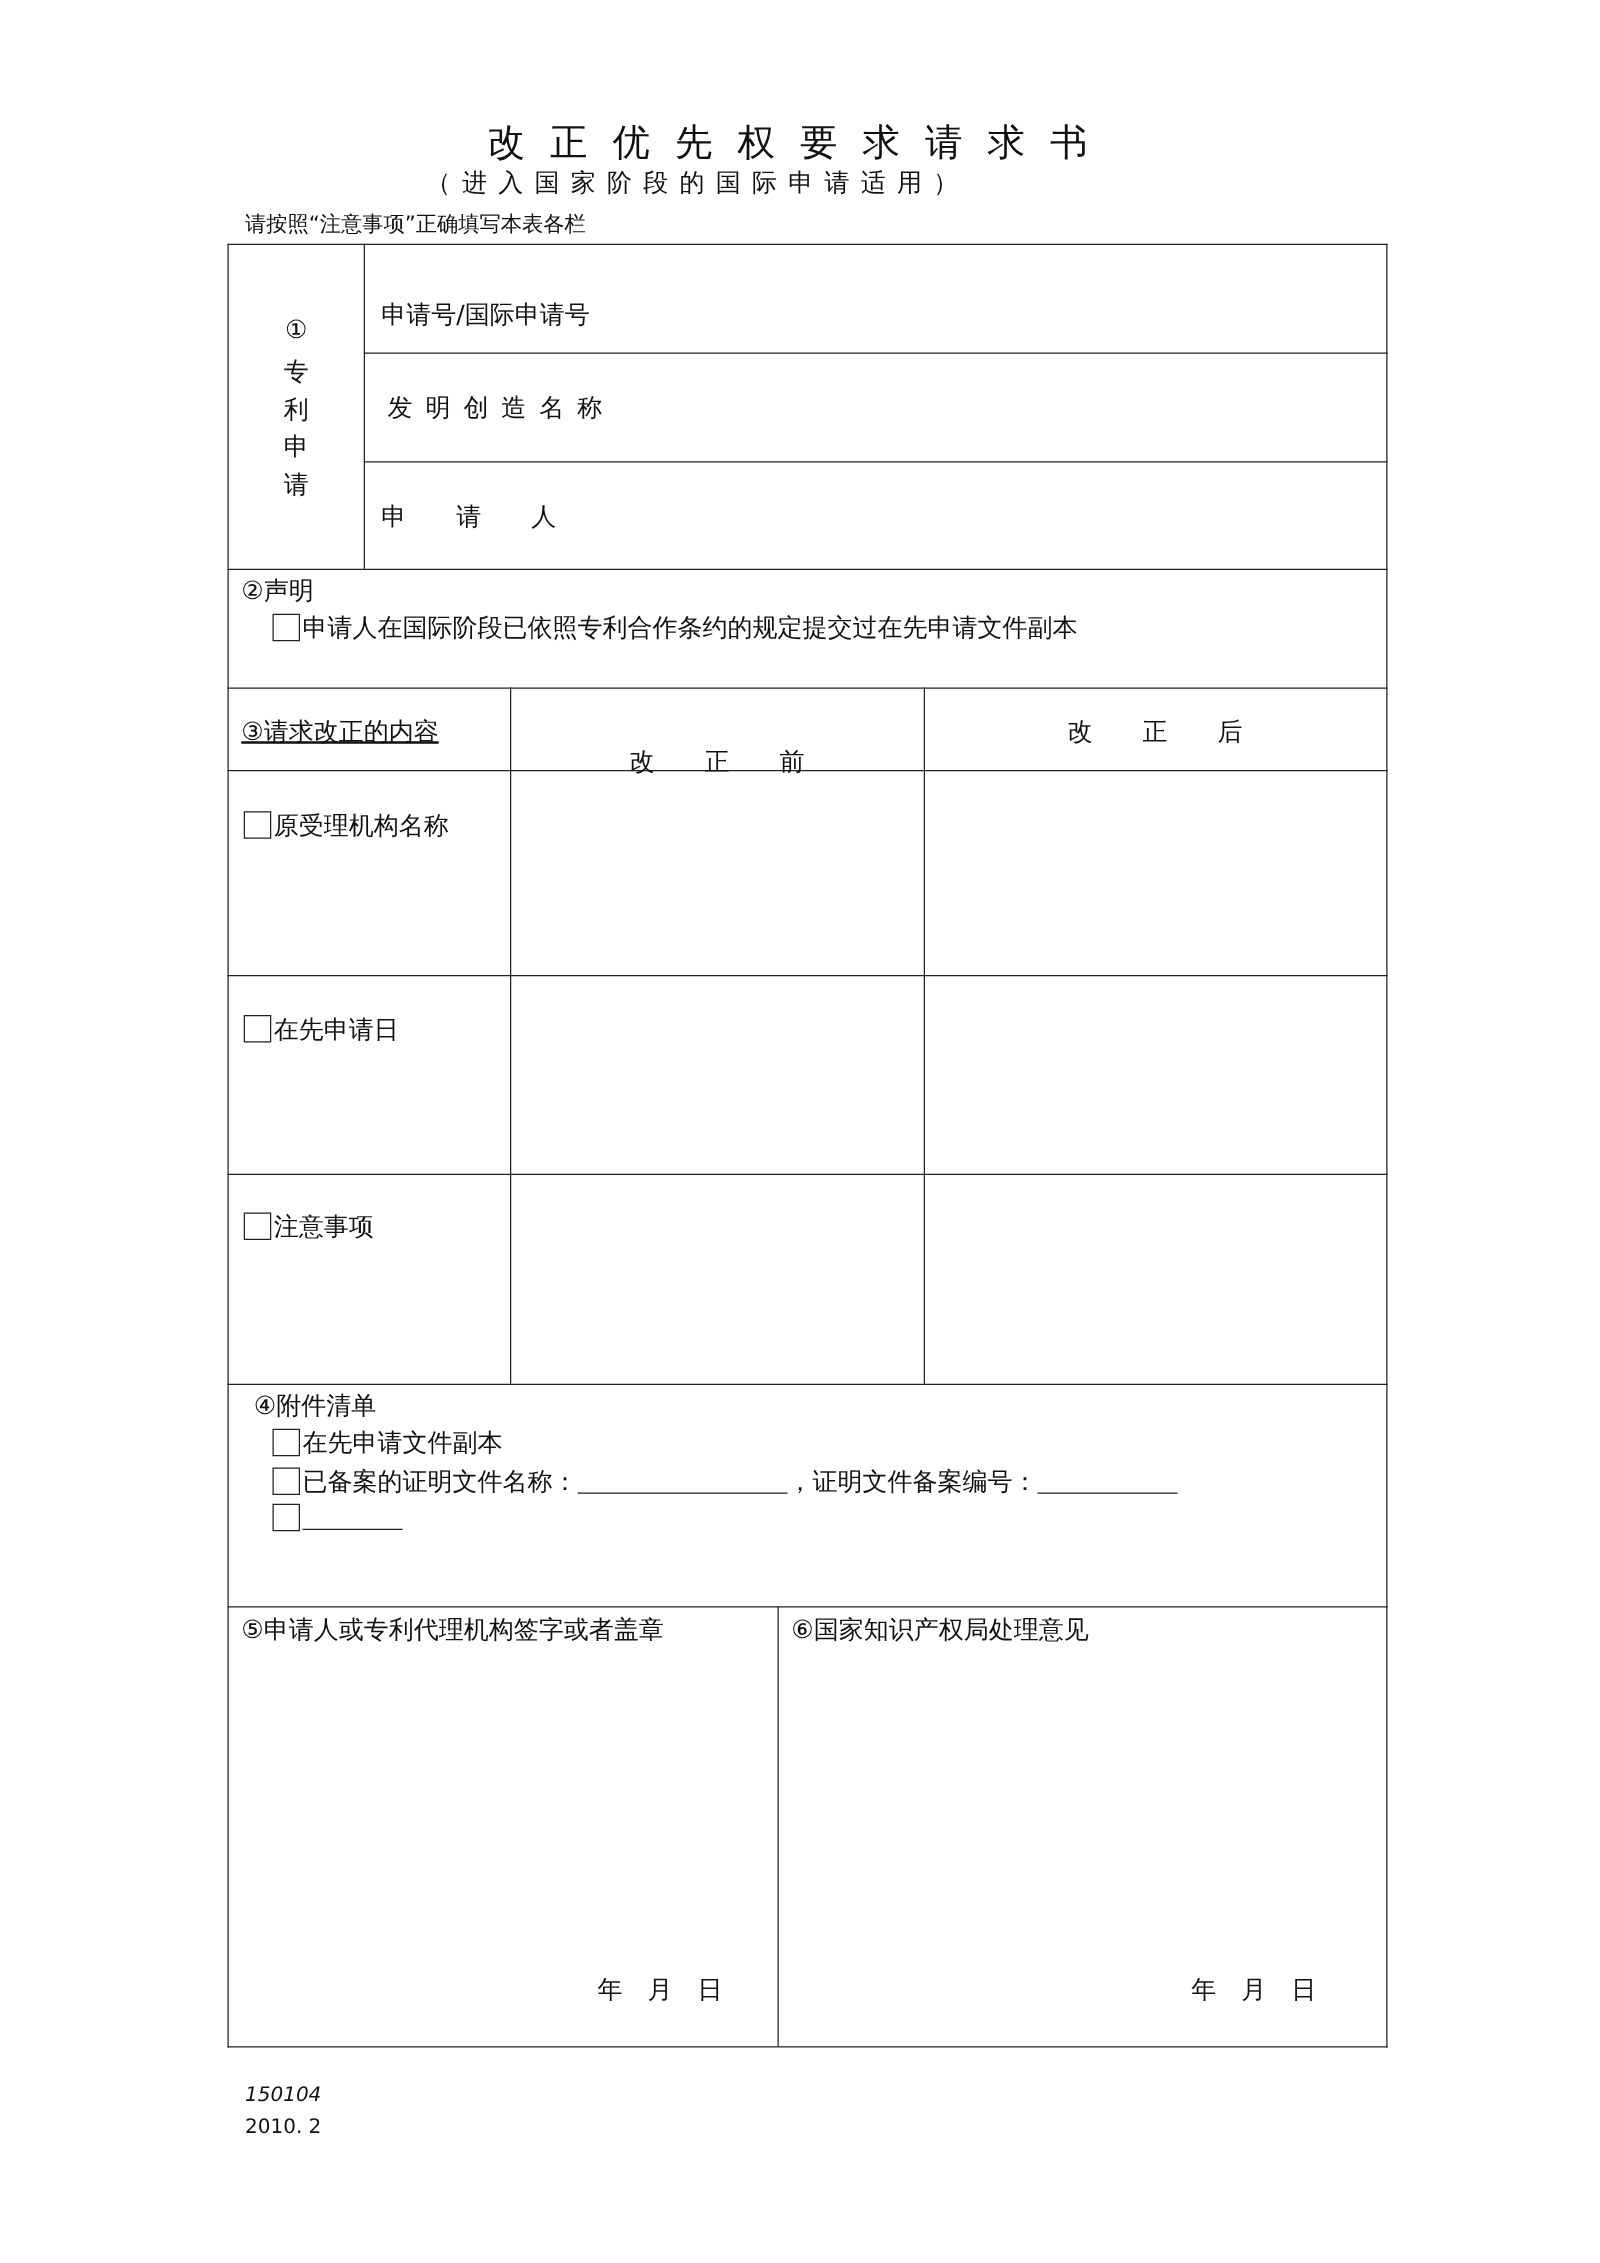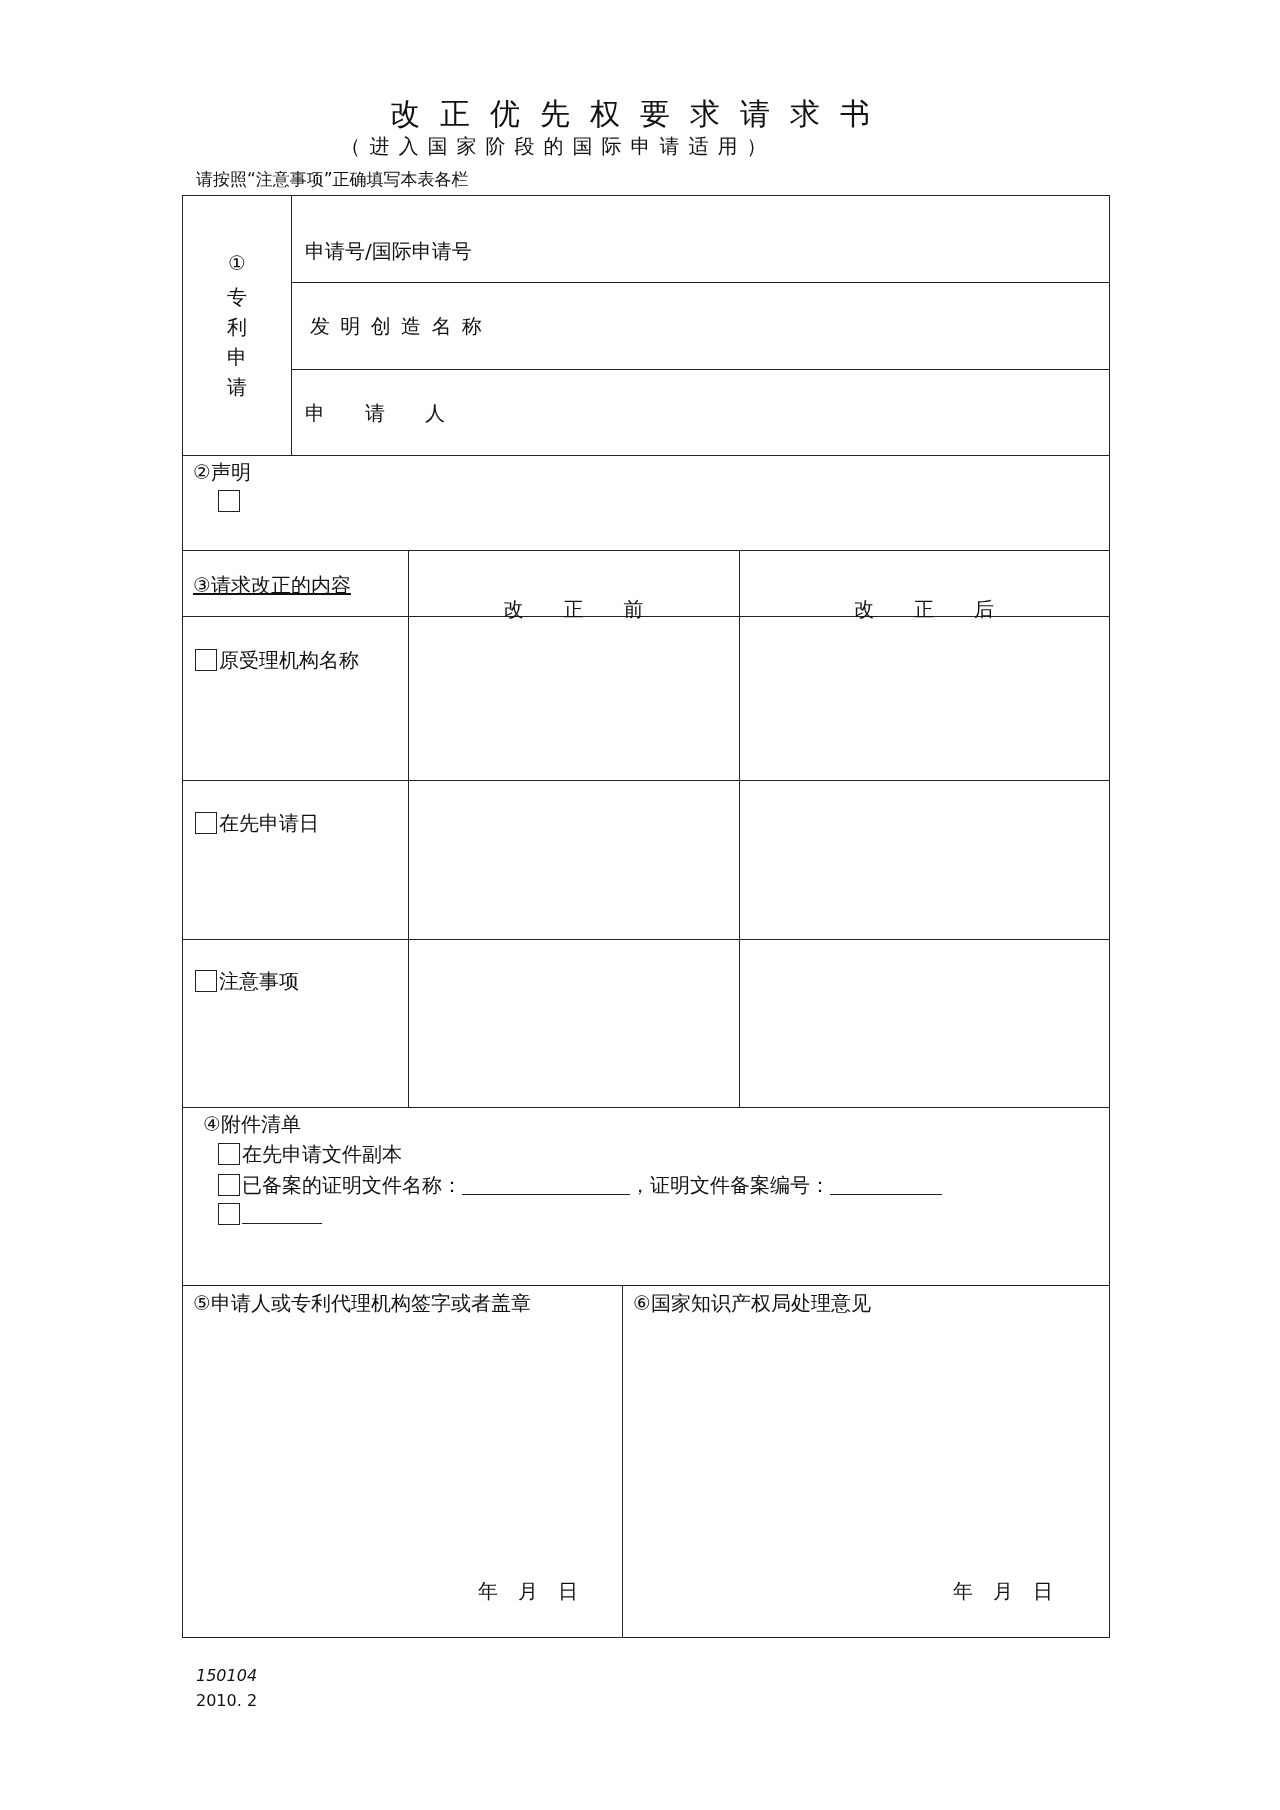--- a/index.html
+++ b/index.html
@@ -55,26 +55,26 @@
 
 <div class="lbl" style="left:305px;top:226px;margin-top:12px;">申请号/国际申请号</div>
 <div class="abs" style="left:520px;top:210px;width:580px;height:66px;"></div>
 <div class="lbl" style="left:310px;top:313px;letter-spacing:2px;">发 明 创 造 名 称</div>
 <div class="abs" style="left:520px;top:296px;width:580px;height:66px;"></div>
 <div class="lbl" style="left:305px;top:400px;">申　　请　　人</div>
 <div class="abs" style="left:520px;top:382px;width:580px;height:66px;"></div>
 
 <div class="lbl" style="left:193px;top:459px;">②声明</div>
 <div class="lbl" style="left:218px;top:489px;">
-  <span class="cb"></span>
+  <span class="cb"></span><span>申请人在国际阶段已依照专利合作条约的规定提交过在先申请文件副本</span>
 </div>
 
 <div class="lbl" style="left:193px;top:572px;text-decoration:underline;">③请求改正的内容</div>
 <div class="lbl" style="left:408px;width:331px;top:596px;text-align:center;">改　　正　　前</div>
-<div class="lbl" style="left:739px;width:370px;top:572px;text-align:center;margin-top:24px;">改　　正　　后</div>
+<div class="lbl" style="left:739px;width:370px;top:572px;text-align:center;">改　　正　　后</div>
 
 <div class="lbl" style="left:195px;top:647px;">
   <span class="cb"></span><span>原受理机构名称</span>
 </div>
 <div class="abs" style="left:410px;top:618px;width:328px;height:160px;"></div>
 <div class="abs" style="left:741px;top:618px;width:366px;height:160px;"></div>
 
 <div class="lbl" style="left:195px;top:810px;">
   <span class="cb"></span><span>在先申请日</span>
 </div>

